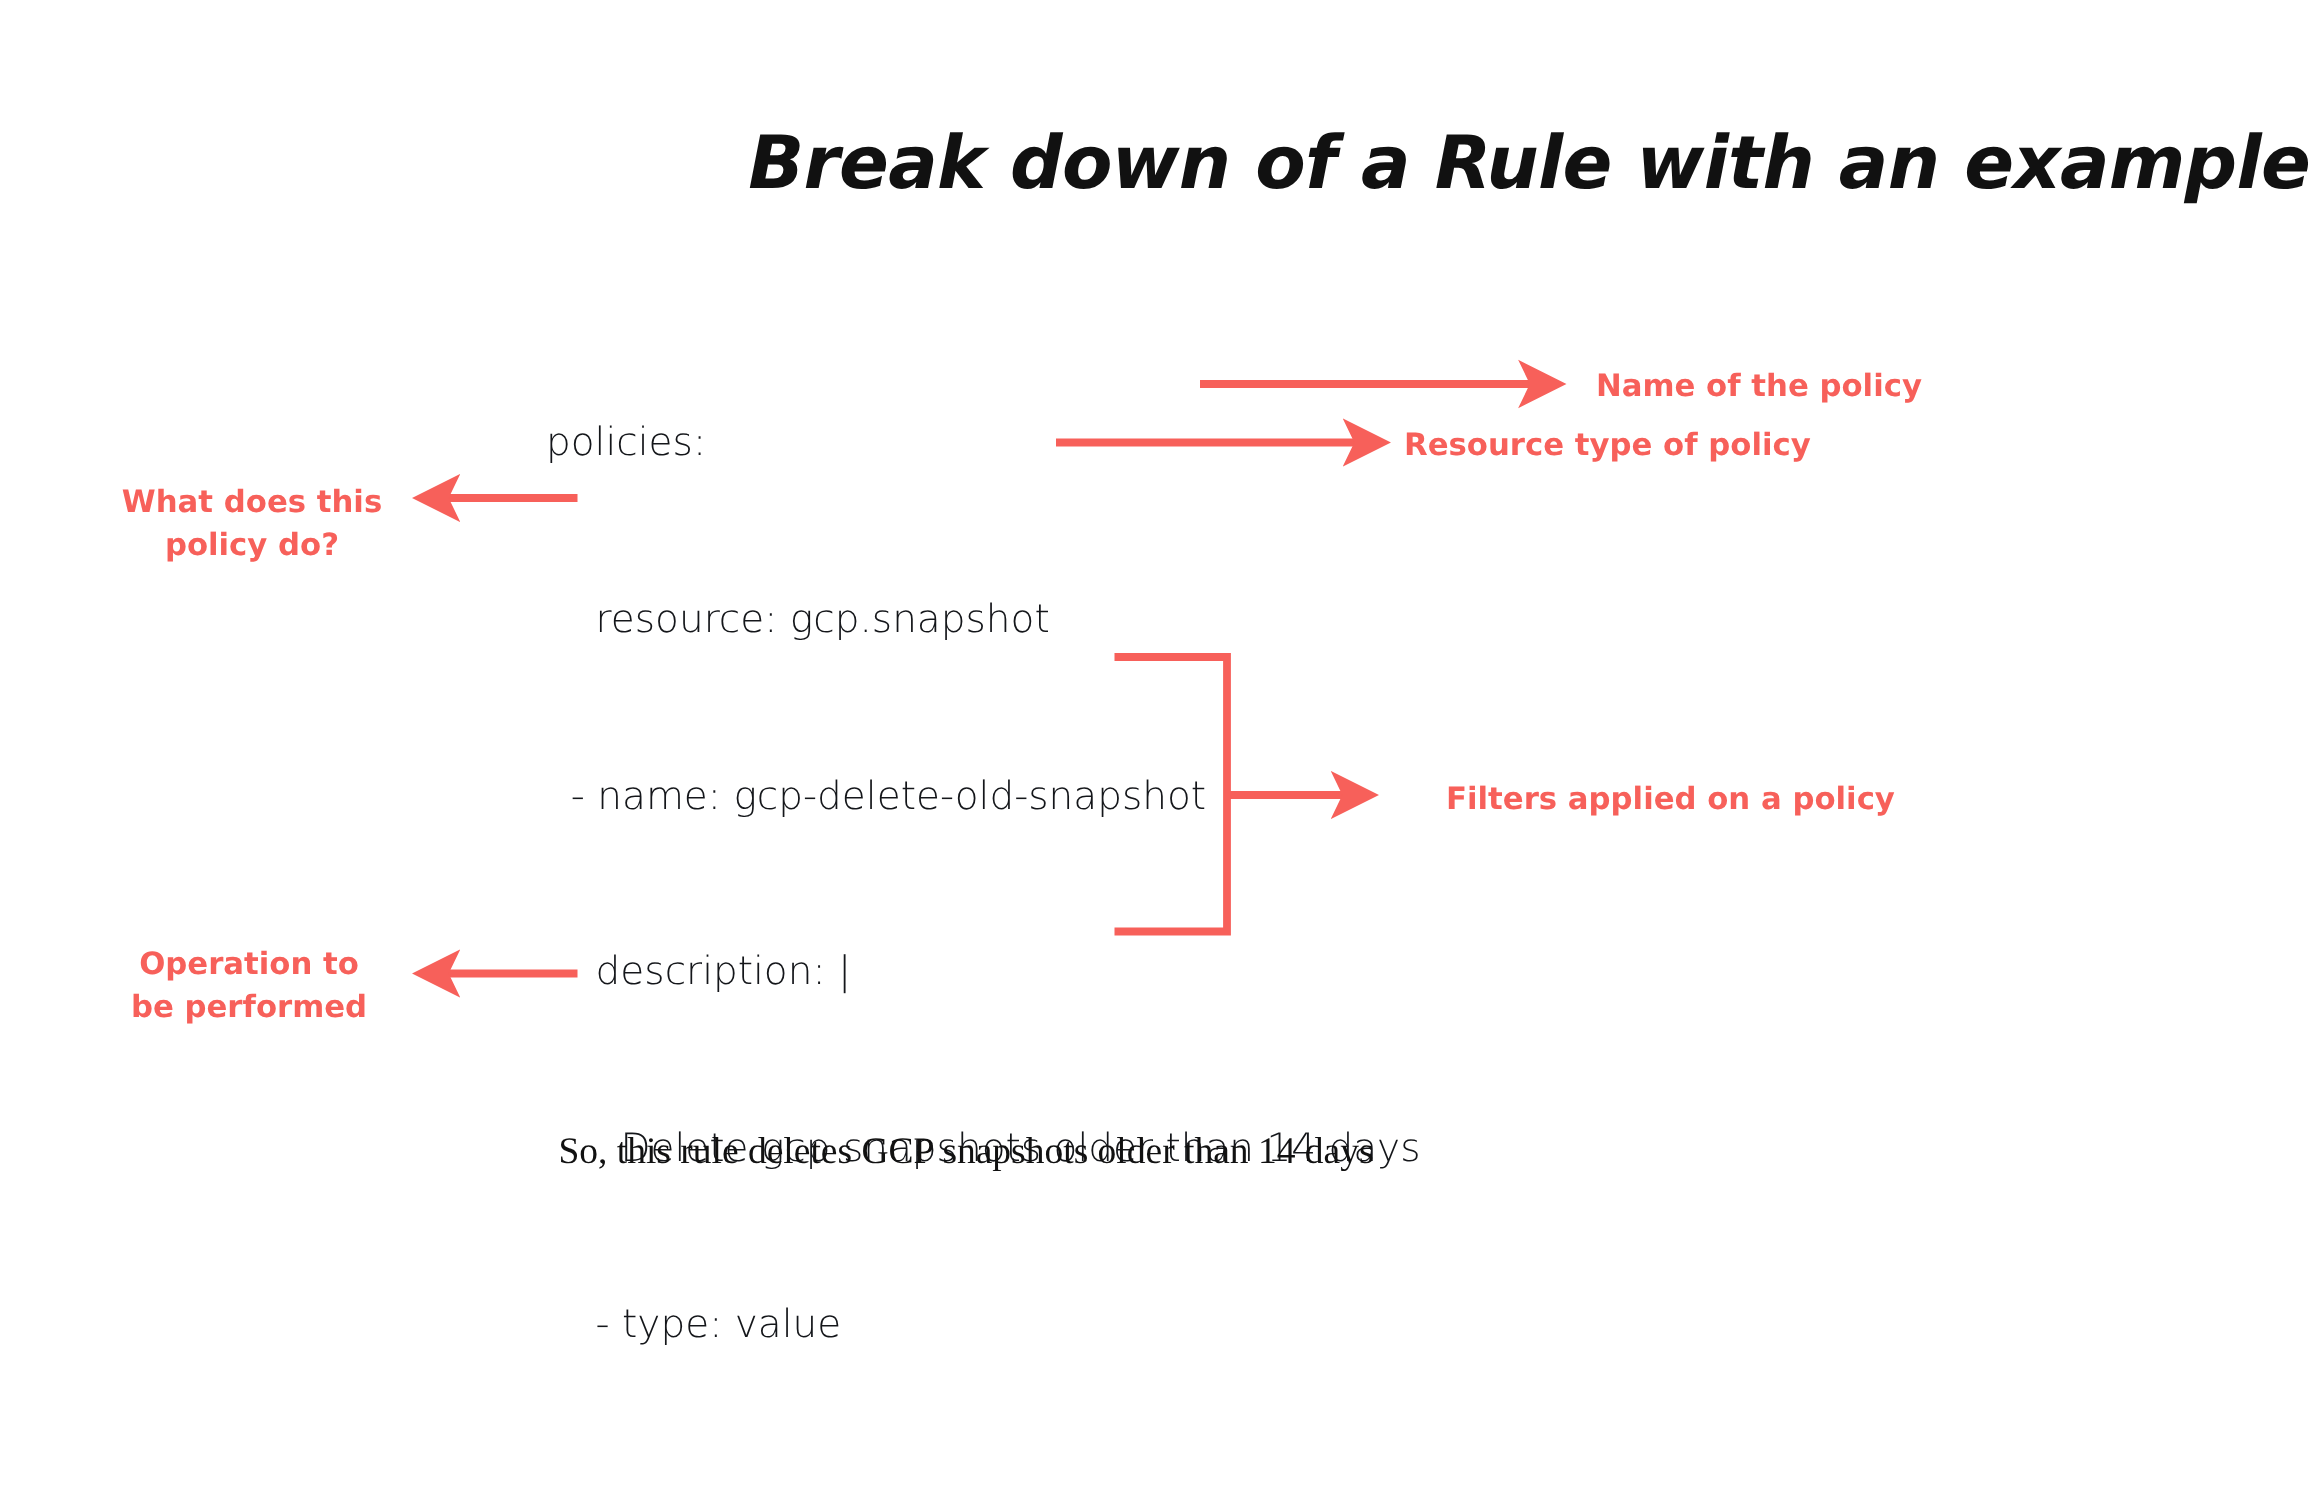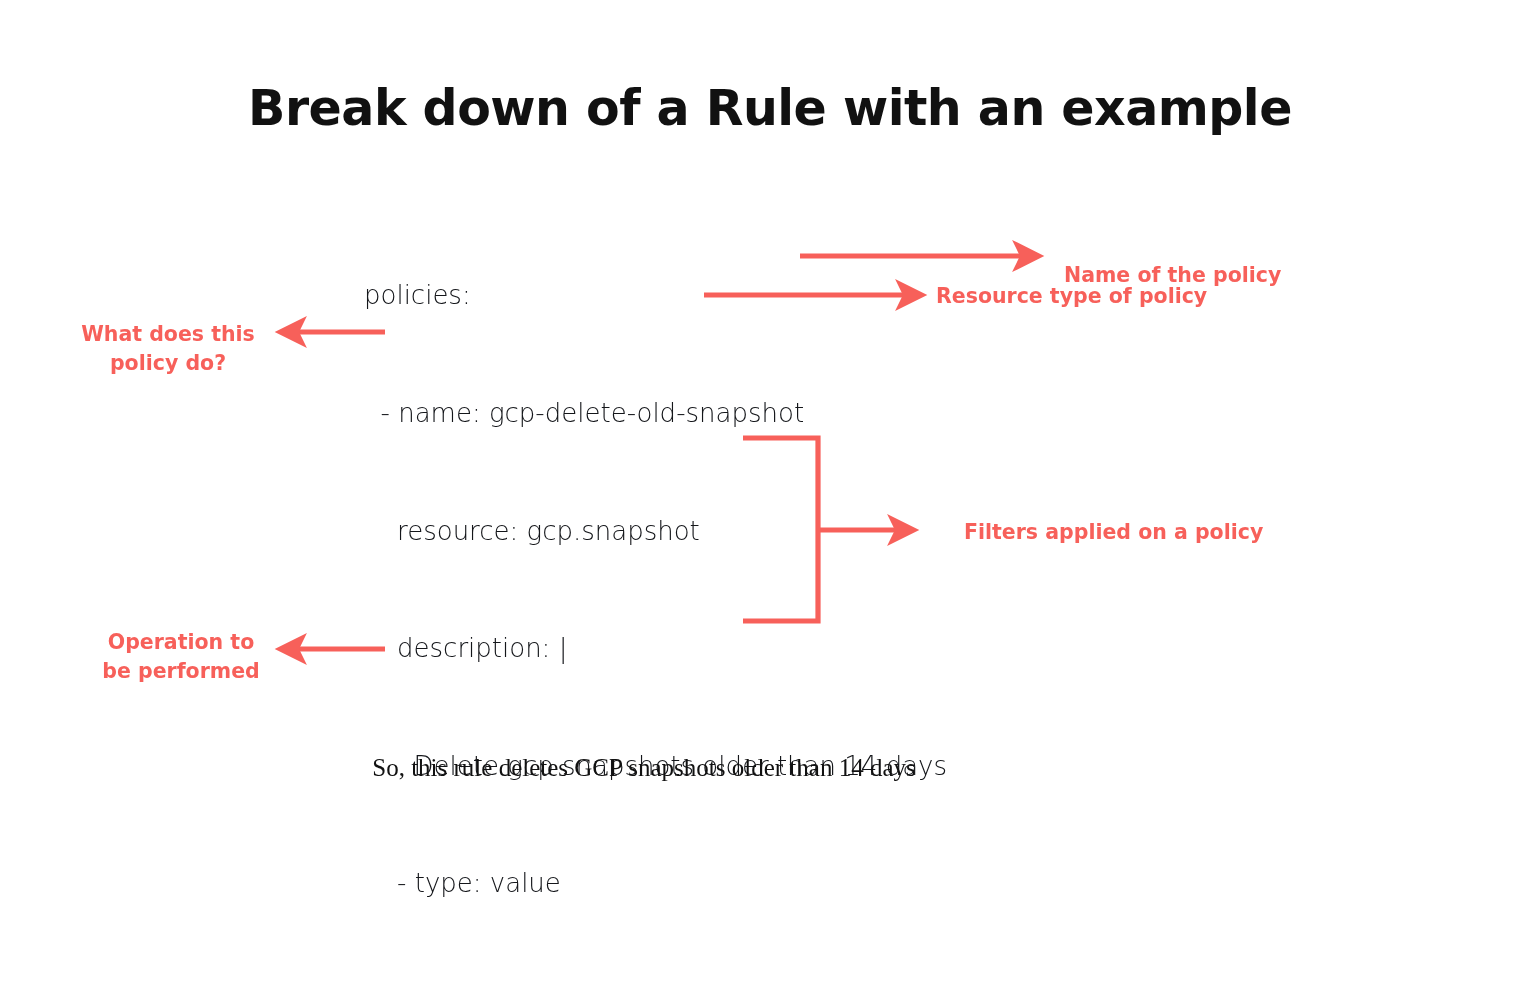--- a/index.html
+++ b/index.html
@@ -23,27 +23,28 @@
     height: 1008px;
     background: #ffffff;
   }
 
   
   .title {
     position: absolute;
     left: 0;
     top: 80px;
     width: 1540px;
-    text-align: center;
+    text-align: right;
     font-family: "DejaVu Sans", sans-serif;
     font-weight: bold;
     font-size: 49px;
     letter-spacing: -0.5px;
     color: #111111;
     white-space: nowrap;
+    font-style: italic;
   }
 
   
   .yaml {
     position: absolute;
     left: 364px;
     top: 198px;
     font-family: "DejaVu Sans", sans-serif;
     font-weight: 300;
     font-size: 26px;
@@ -62,25 +63,25 @@
     color: #f7605a;
     font-family: "DejaVu Sans", sans-serif;
     font-weight: bold;
     font-size: 20.5px;
     line-height: 29px;
     white-space: pre-line;
   }
   .ann.right  { text-align: left; }
   .ann.leftc  { text-align: center; }
 
-  #ann-name      { left: 1064px; top: 243px; margin-top: 18px; }
+  #ann-name      { left: 1064px; top: 243px; }
   #ann-resource  { left: 936px;  top: 282px; }
   #ann-filters   { left: 964px;  top: 518px; }
   #ann-what      { left: 62px;   top: 320px; width: 212px; }
-  #ann-operation { left: 75px;   top: 628px; width: 212px; }
+  #ann-operation { left: 60px;   top: 628px; width: 212px; }
 
   
   #deco {
     position: absolute;
     left: 0; top: 0;
     width: 1540px;
     height: 1008px;
     pointer-events: none;
   }
 
@@ -99,22 +100,22 @@
 </style>
 </head>
 <body>
 
 <div id="slide">
 
   <div class="title">Break down of a Rule with an example</div>
 
   <div class="yaml">
     <div class="line">policies:</div>
+    <div class="line">    resource: gcp.snapshot</div>
     <div class="line">  - name: gcp-delete-old-snapshot</div>
-    <div class="line">    resource: gcp.snapshot</div>
     <div class="line">    description: |</div>
     <div class="line">      Delete gcp snapshots older than 14 days</div>
     <div class="line">    - type: value</div>
     
     
     
     
     
     
   </div>

